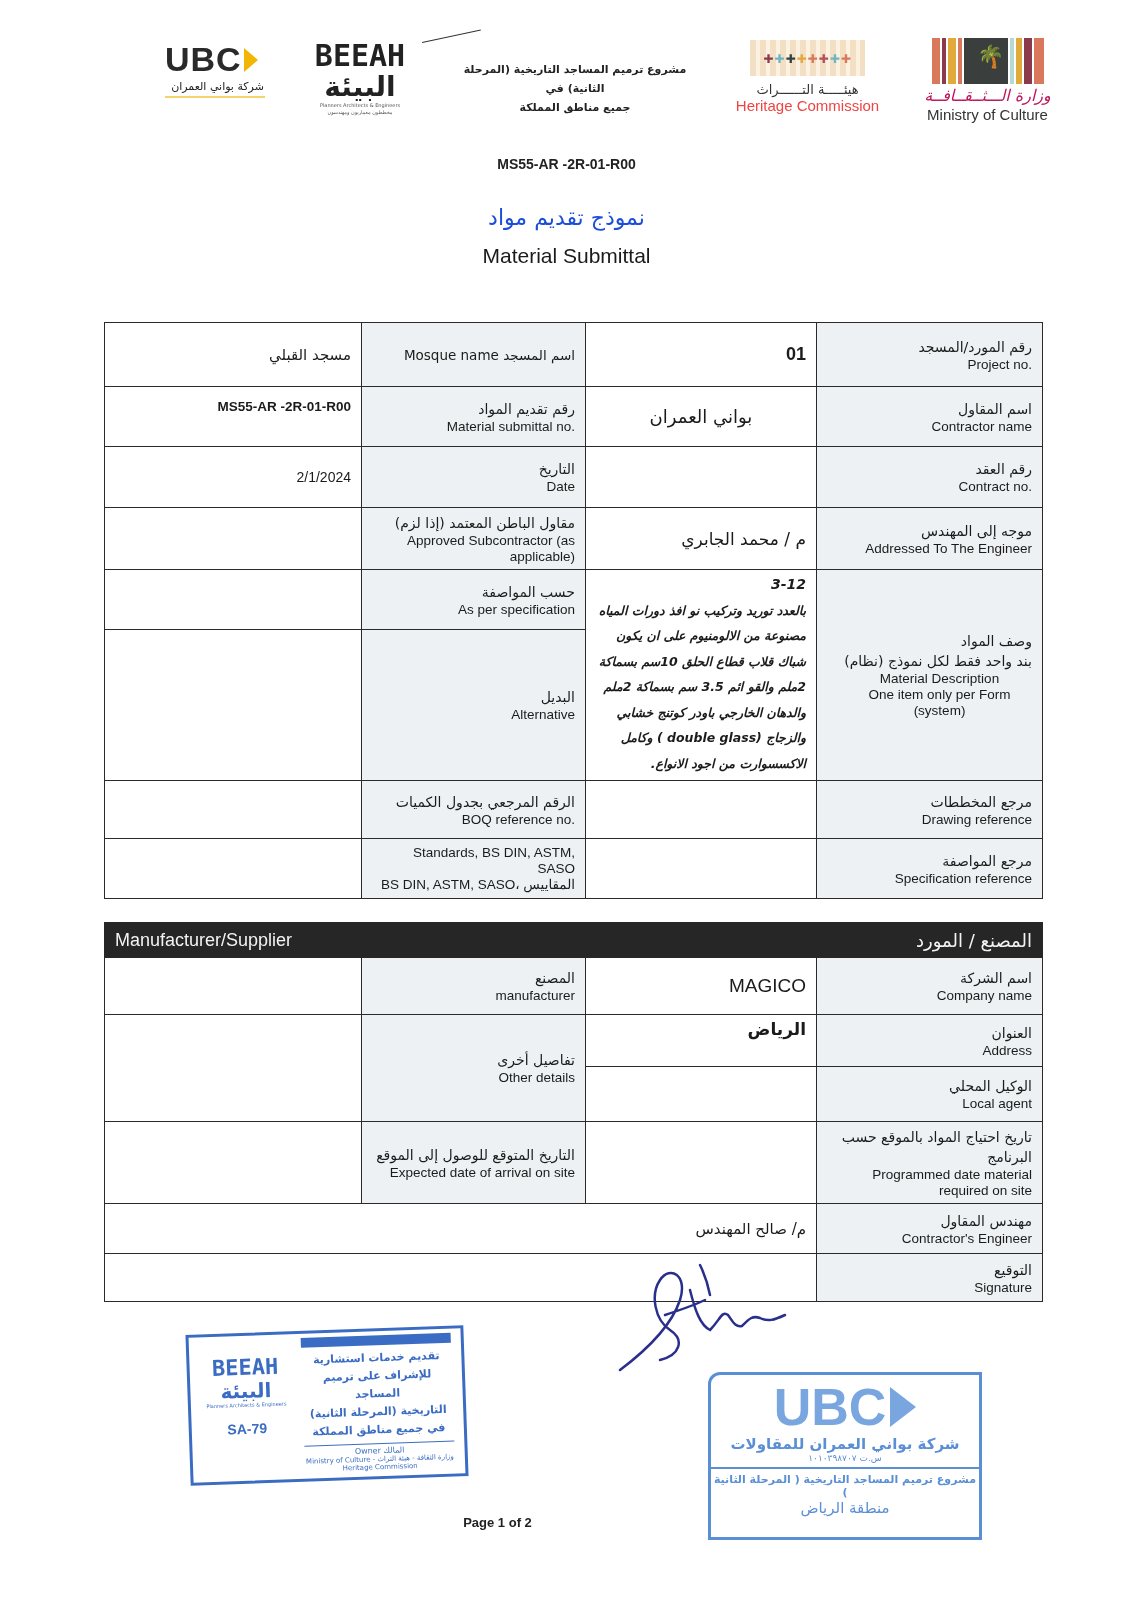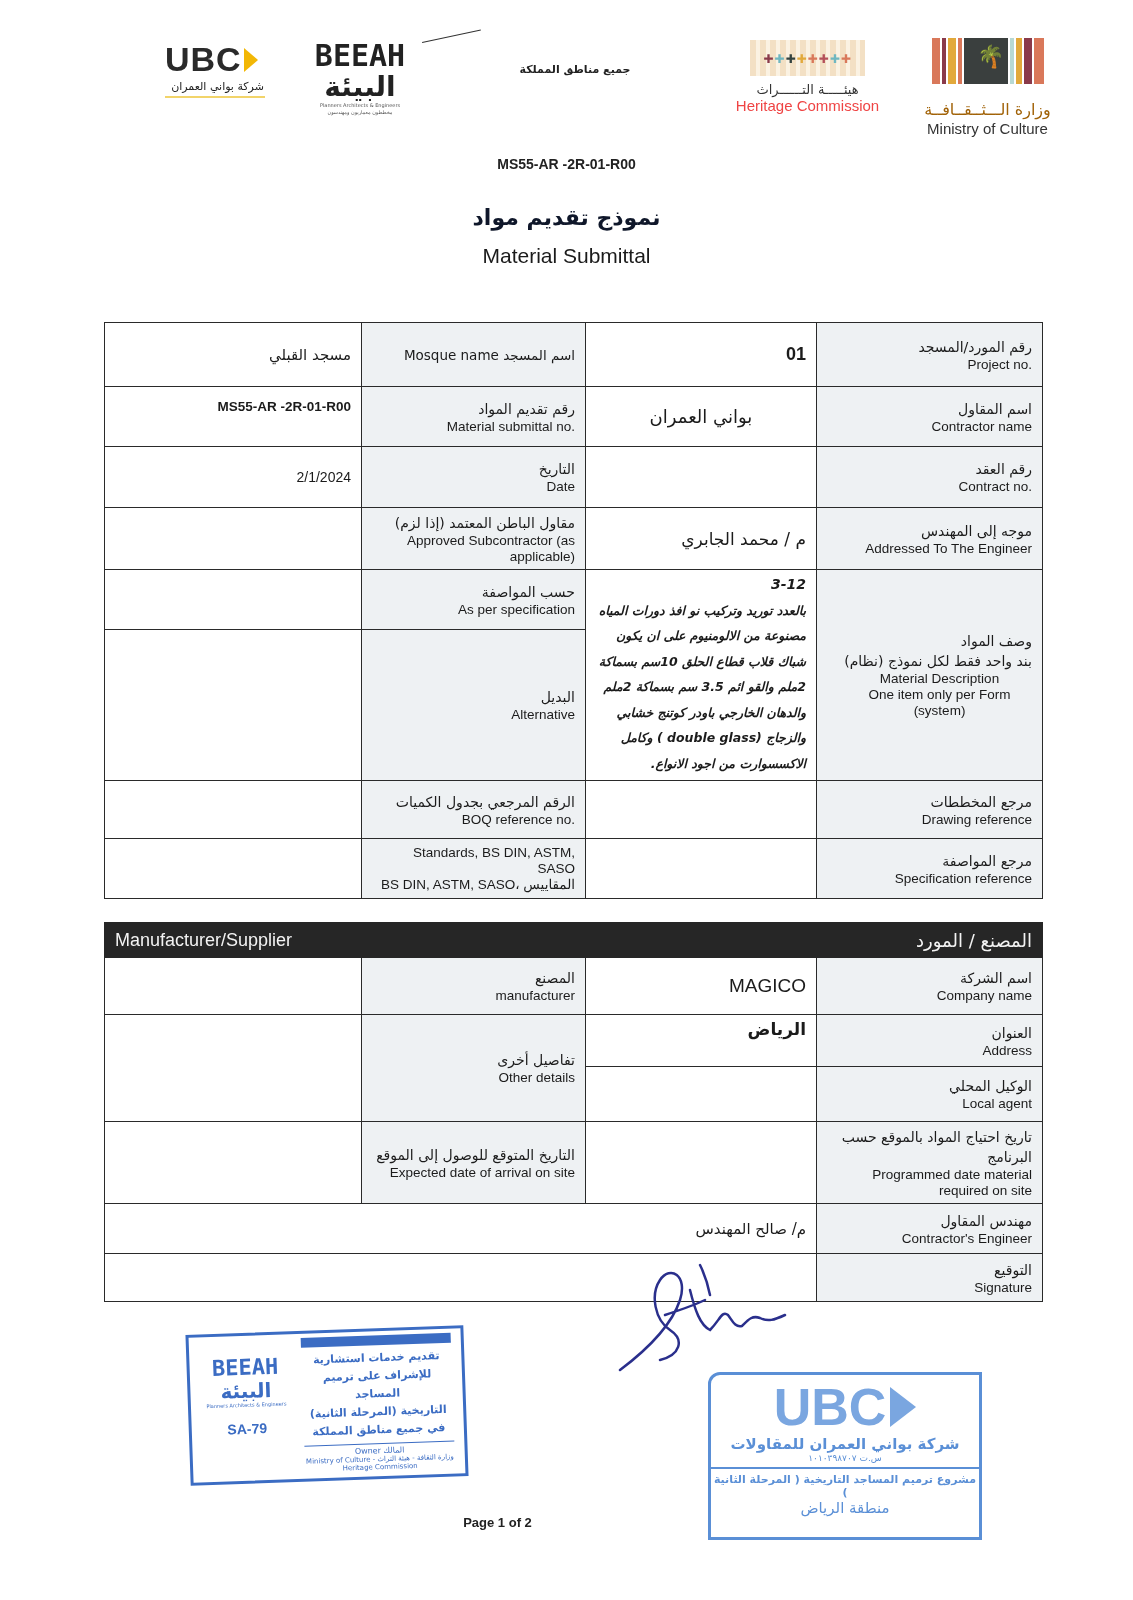--- a/index.html
+++ b/index.html
@@ -22,27 +22,27 @@
 
   .heritage-logo { left:730px; top:40px; width:155px; text-align:center; }
   .heritage-band { height:36px; margin:0 20px; background:repeating-linear-gradient(90deg,#f3e0c4 0 6px,#fbf2e2 6px 10px); position:relative; }
   .heritage-dots { position:absolute; left:0; right:0; top:12px; text-align:center; font-size:12px; letter-spacing:1px; }
   .heritage-ar { font-size:13px; direction:rtl; color:#333; margin-top:6px; }
   .heritage-en { font-family:"Liberation Sans", sans-serif; font-size:15px; color:#ef4444; }
 
   .moc-logo { left:915px; top:38px; width:145px; text-align:center; }
   .moc-bars { height:46px; display:flex; justify-content:center; gap:2px; }
   .moc-bars span { display:block; width:8px; }
-  .moc-ar { font-size:16px; direction:rtl; color:#a16207; line-height:20px; margin-top:16px; }
+  .moc-ar { font-size:16px; direction:rtl; color:#be185d; line-height:20px; margin-top:2px;font-style:italic; }
   .moc-en { font-family:"Liberation Sans", sans-serif; font-size:15px; color:#333; }
 
   .scribble { left:420px; top:22px; width:60px; height:14px; border-bottom:1.5px solid #333; transform:rotate(-12deg); }
 
   .doc-code { left:0; width:1133px; top:156px; text-align:center; font-family:"Liberation Sans", sans-serif; font-weight:bold; font-size:14px; color:#222; }
-  .doc-title-ar { left:0; width:1133px; top:205px; text-align:center; font-size:22px; font-weight:bold; direction:rtl; color:#0f172a; }
+  .doc-title-ar { left:0; width:1133px; top:205px; text-align:center; font-size:22px; font-weight:normal; direction:rtl; color:#1d4ed8; }
   .doc-title-en { left:0; width:1133px; top:244px; text-align:center; font-family:"Liberation Sans", sans-serif; font-size:21px; color:#1b1b1b; }
 
   
   table { border-collapse:collapse; position:absolute; table-layout:fixed; }
   td { border:1.5px solid #2a2a2a; padding:4px 10px; vertical-align:middle; }
   .lbl { background:#eef1f3; text-align:right; }
   .val { background:#ffffff; }
   .lbl .ar { font-size:14px; direction:rtl; line-height:20px; display:block; }
   .lbl .en { font-family:"Liberation Sans", sans-serif; font-size:13.5px; line-height:16px; display:block; }
   .val-text { font-size:15px; display:block; }
@@ -98,20 +98,21 @@
 </div>
 
 <div class="abs beeah-logo">
   <div class="beeah-word">BEEAH</div>
   <div class="beeah-ar">البيئة</div>
   <div class="beeah-sub">Planners Architects &amp; Engineers</div>
   <div class="beeah-sub" style="direction:rtl">مخططون معماريون ومهندسون</div>
 </div>
 
 <div class="abs proj-title">
+  <div>مشروع ترميم المساجد التاريخية (المرحلة الثانية) في</div>
   <div>جميع مناطق المملكة</div>
 </div>
 
 <div class="abs heritage-logo">
   <div class="heritage-band">
     <div class="heritage-dots">
       <span style="color:#8a3a4a">✚</span><span style="color:#6fb7c0">✚</span><span style="color:#33423f">✚</span><span style="color:#e2a93b">✚</span><span style="color:#d9785a">✚</span><span style="color:#b4505a">✚</span><span style="color:#6fb7c0">✚</span><span style="color:#d9785a">✚</span>
     </div>
   </div>
   <div class="heritage-ar">هيئـــــة التــــــراث</div>

